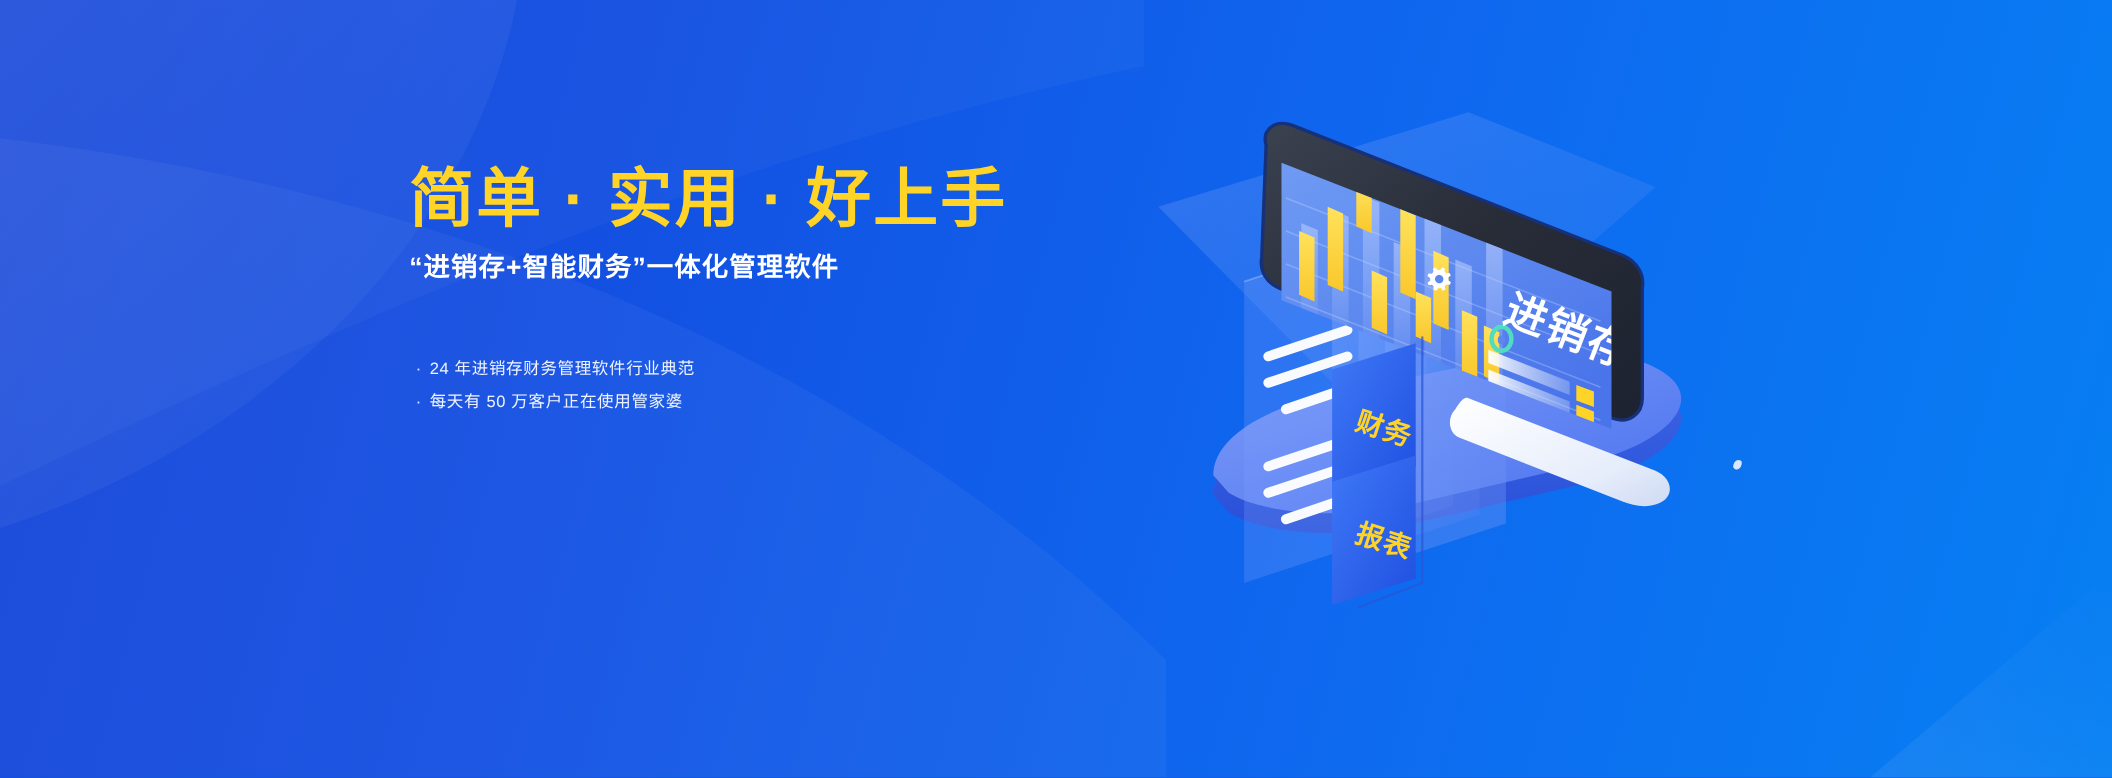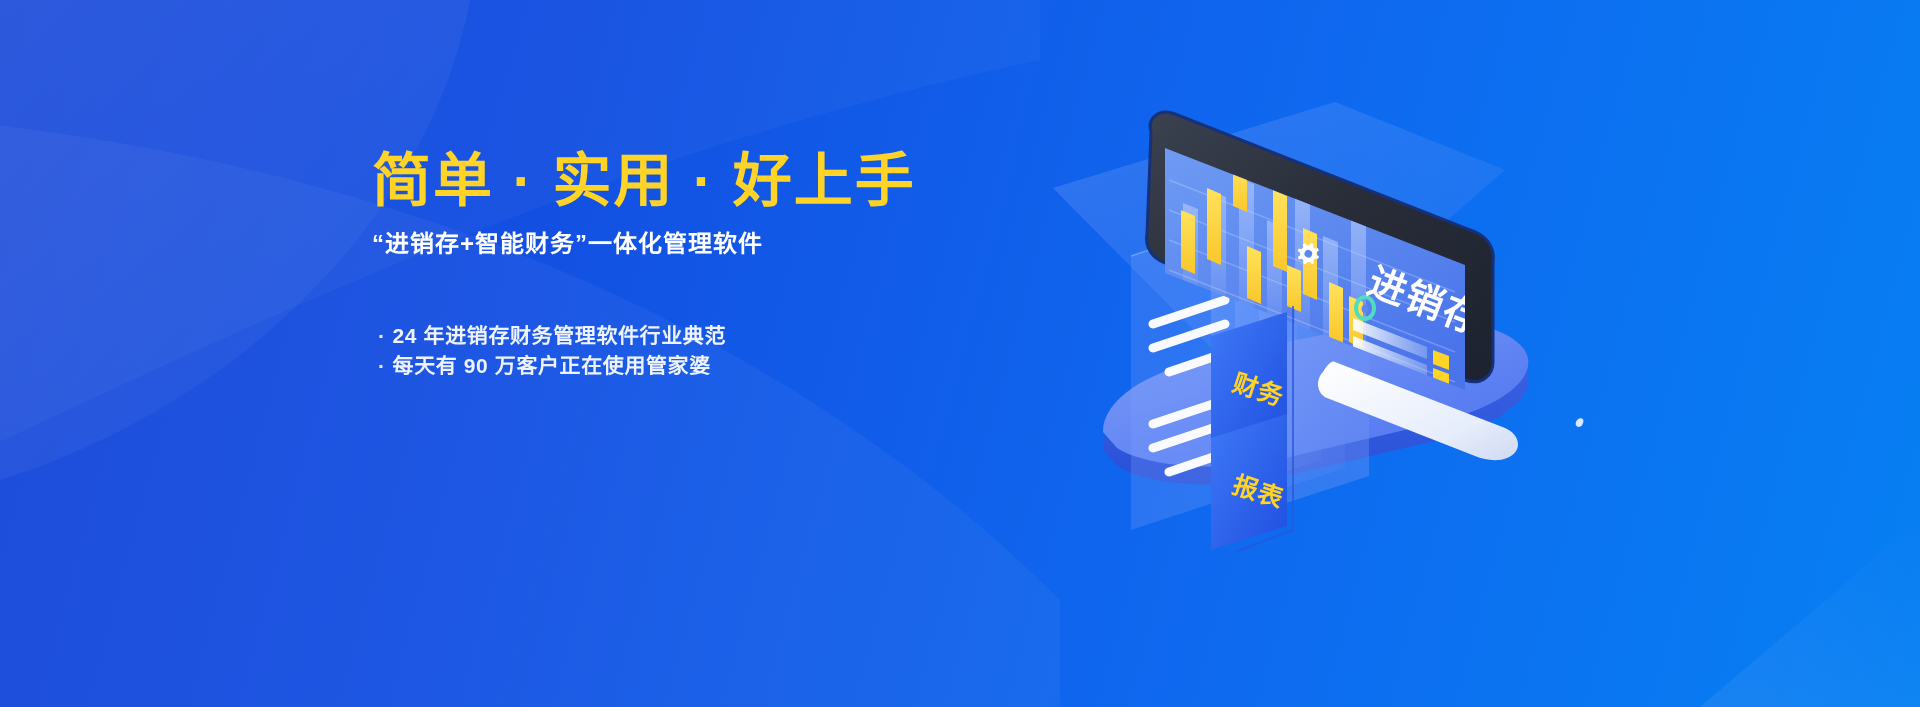--- a/index.html
+++ b/index.html
@@ -24,22 +24,22 @@
   .headline{
     font-size:59px;line-height:1.08;font-weight:700;color:#FFD426;
     letter-spacing:2px;white-space:nowrap;margin:0;
   }
   .subhead{
     font-size:24px;line-height:1.2;font-weight:700;color:#ffffff;
     letter-spacing:1px;white-space:nowrap;margin:16px 0 0 0;
   }
   .bullets{list-style:none;margin:62px 0 0 6px;padding:0;}
   .bullets li{
-    font-size:21px;line-height:30px;color:#eef3ff;letter-spacing:.6px;
-    white-space:nowrap;font-weight:700;
+    font-size:15px;line-height:30px;color:#eef3ff;letter-spacing:.6px;
+    white-space:nowrap;font-weight:400;
   }
   .bullets li .dot{margin-right:7px;opacity:.95;}
 
   
   .art{position:absolute;left:1035px;top:60px;width:560px;height:560px;}
   .art svg{width:560px;height:560px;display:block;overflow:visible;}
   .sparkle{
     position:absolute;left:1576px;top:418px;width:7px;height:9px;
     background:#eaf2ff;border-radius:60% 40% 55% 45%;opacity:.92;
     transform:rotate(18deg);
@@ -77,21 +77,21 @@
 
     <h1 class="headline">简单 · 实用 · 好上手</h1>
 
     <h2 class="subhead">“进销存+智能财务”一体化管理软件</h2>
 
     <ul class="bullets">
       <li>
         <span class="dot">·</span><span>24 年进销存财务管理软件行业典范</span>
       </li>
       <li>
-        <span class="dot">·</span><span>每天有 90 万客户正在使用管家婆</span>
+        <span class="dot">·</span><span>每天有 50 万客户正在使用管家婆</span>
       </li>
     </ul>
 
   </div>
 
   <div class="art">
     <svg viewBox="0 0 560 560" aria-hidden="true">
       <defs>
         <linearGradient id="gPlatform" x1="0" y1="0" x2="1" y2="1">
           <stop offset="0%" stop-color="#7d9cf8"></stop>

